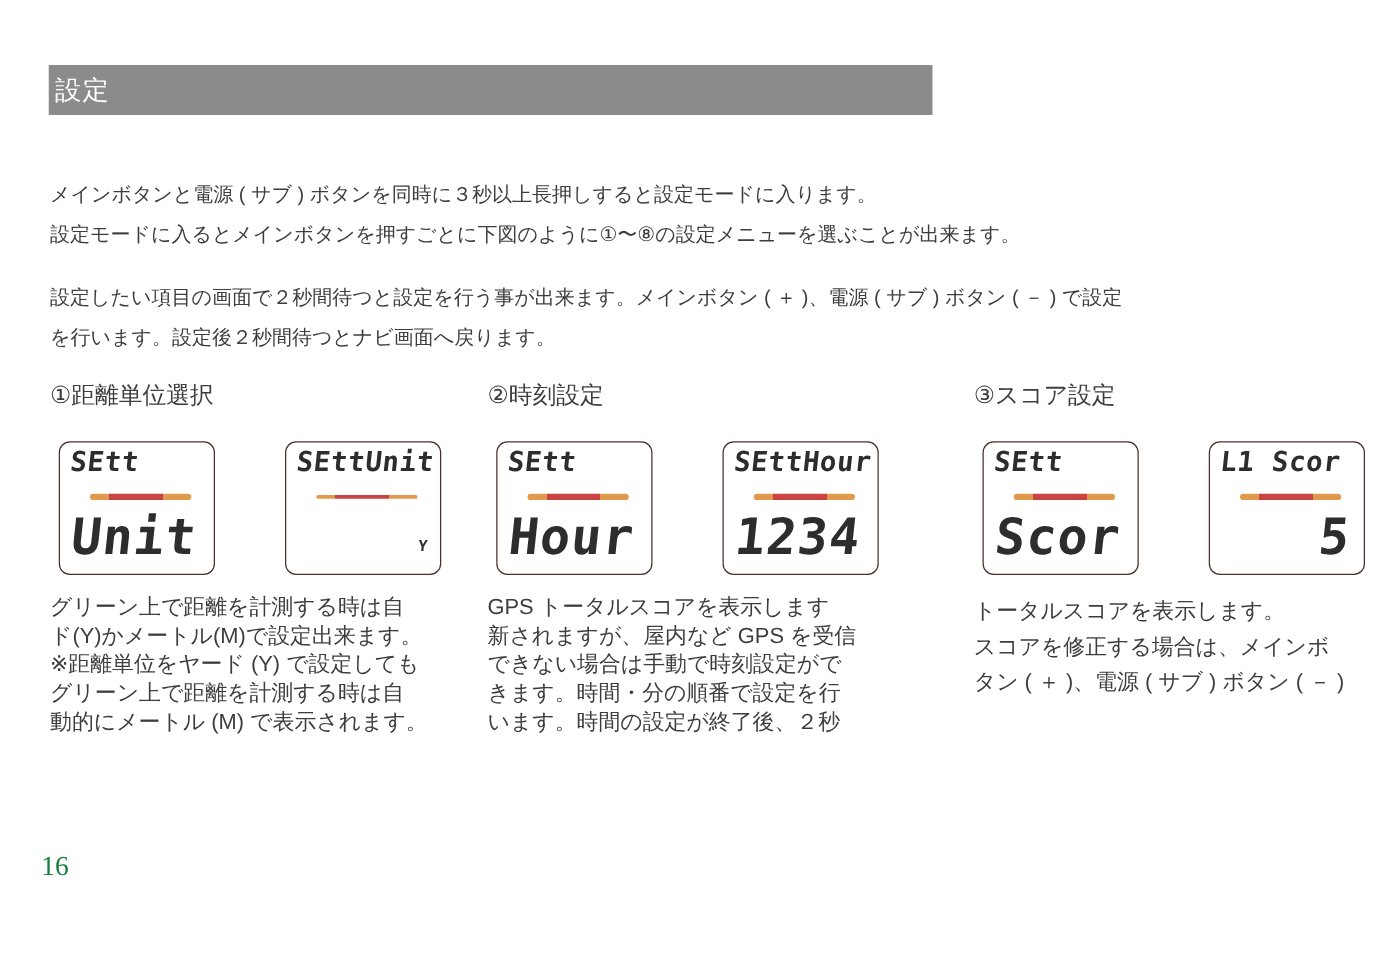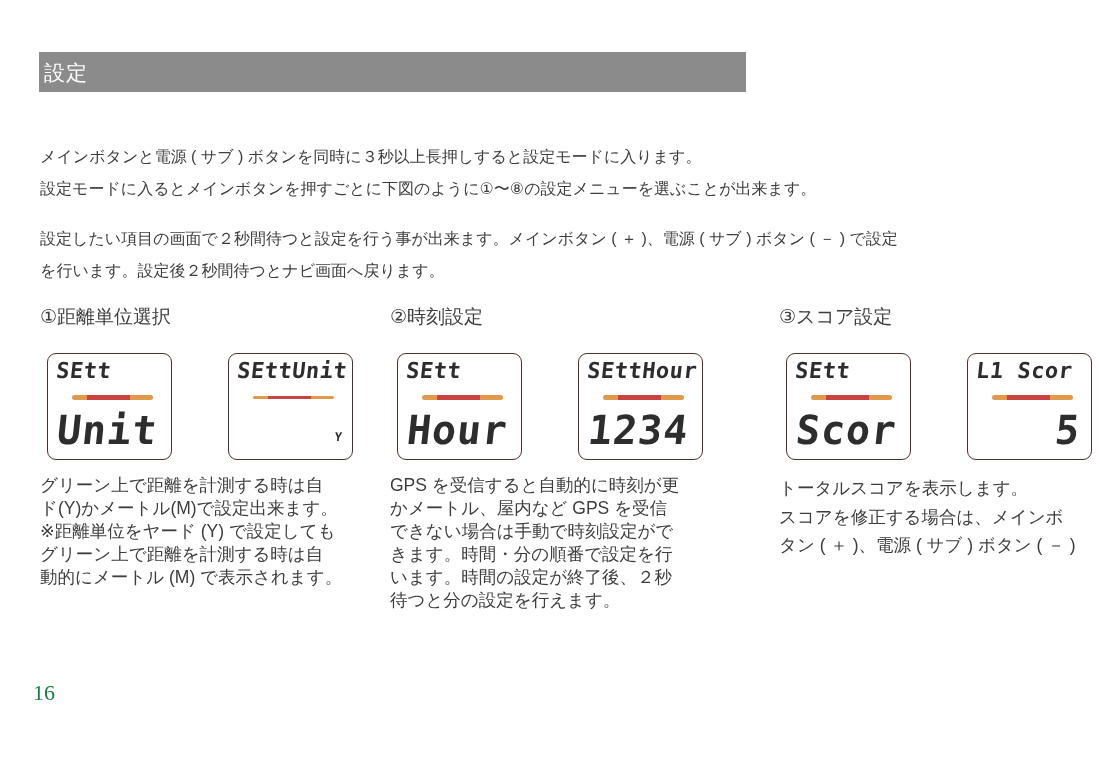--- a/index.html
+++ b/index.html
@@ -111,26 +111,25 @@
         <div class="lcd-bar"></div>
         <div class="lcd lcd-main">Hour</div>
       </div>
       <div class="lcd-display pos-b">
         <div class="lcd lcd-top">SEttHour</div>
         <div class="lcd-bar"></div>
         <div class="lcd lcd-main">1234</div>
       </div>
     </div>
     <div class="desc">
-      <div class="desc-line">GPS を受信すると自動的に時刻が更</div>
-      <div class="desc-line">かメートル、屋内など GPS を受信</div>
+      <div class="desc-line">GPS トータルスコアを表示します</div>
+      <div class="desc-line">新されますが、屋内など GPS を受信</div>
       <div class="desc-line">できない場合は手動で時刻設定がで</div>
       <div class="desc-line">きます。時間・分の順番で設定を行</div>
       <div class="desc-line">います。時間の設定が終了後、２秒</div>
-      <div class="desc-line">待つと分の設定を行えます。</div>
     </div>
   </div>
 
   <div class="section col3">
     <div class="section-label">③スコア設定</div>
     <div class="displays">
       <div class="lcd-display pos-a">
         <div class="lcd lcd-top">SEtt</div>
         <div class="lcd-bar"></div>
         <div class="lcd lcd-main">Scor</div>

